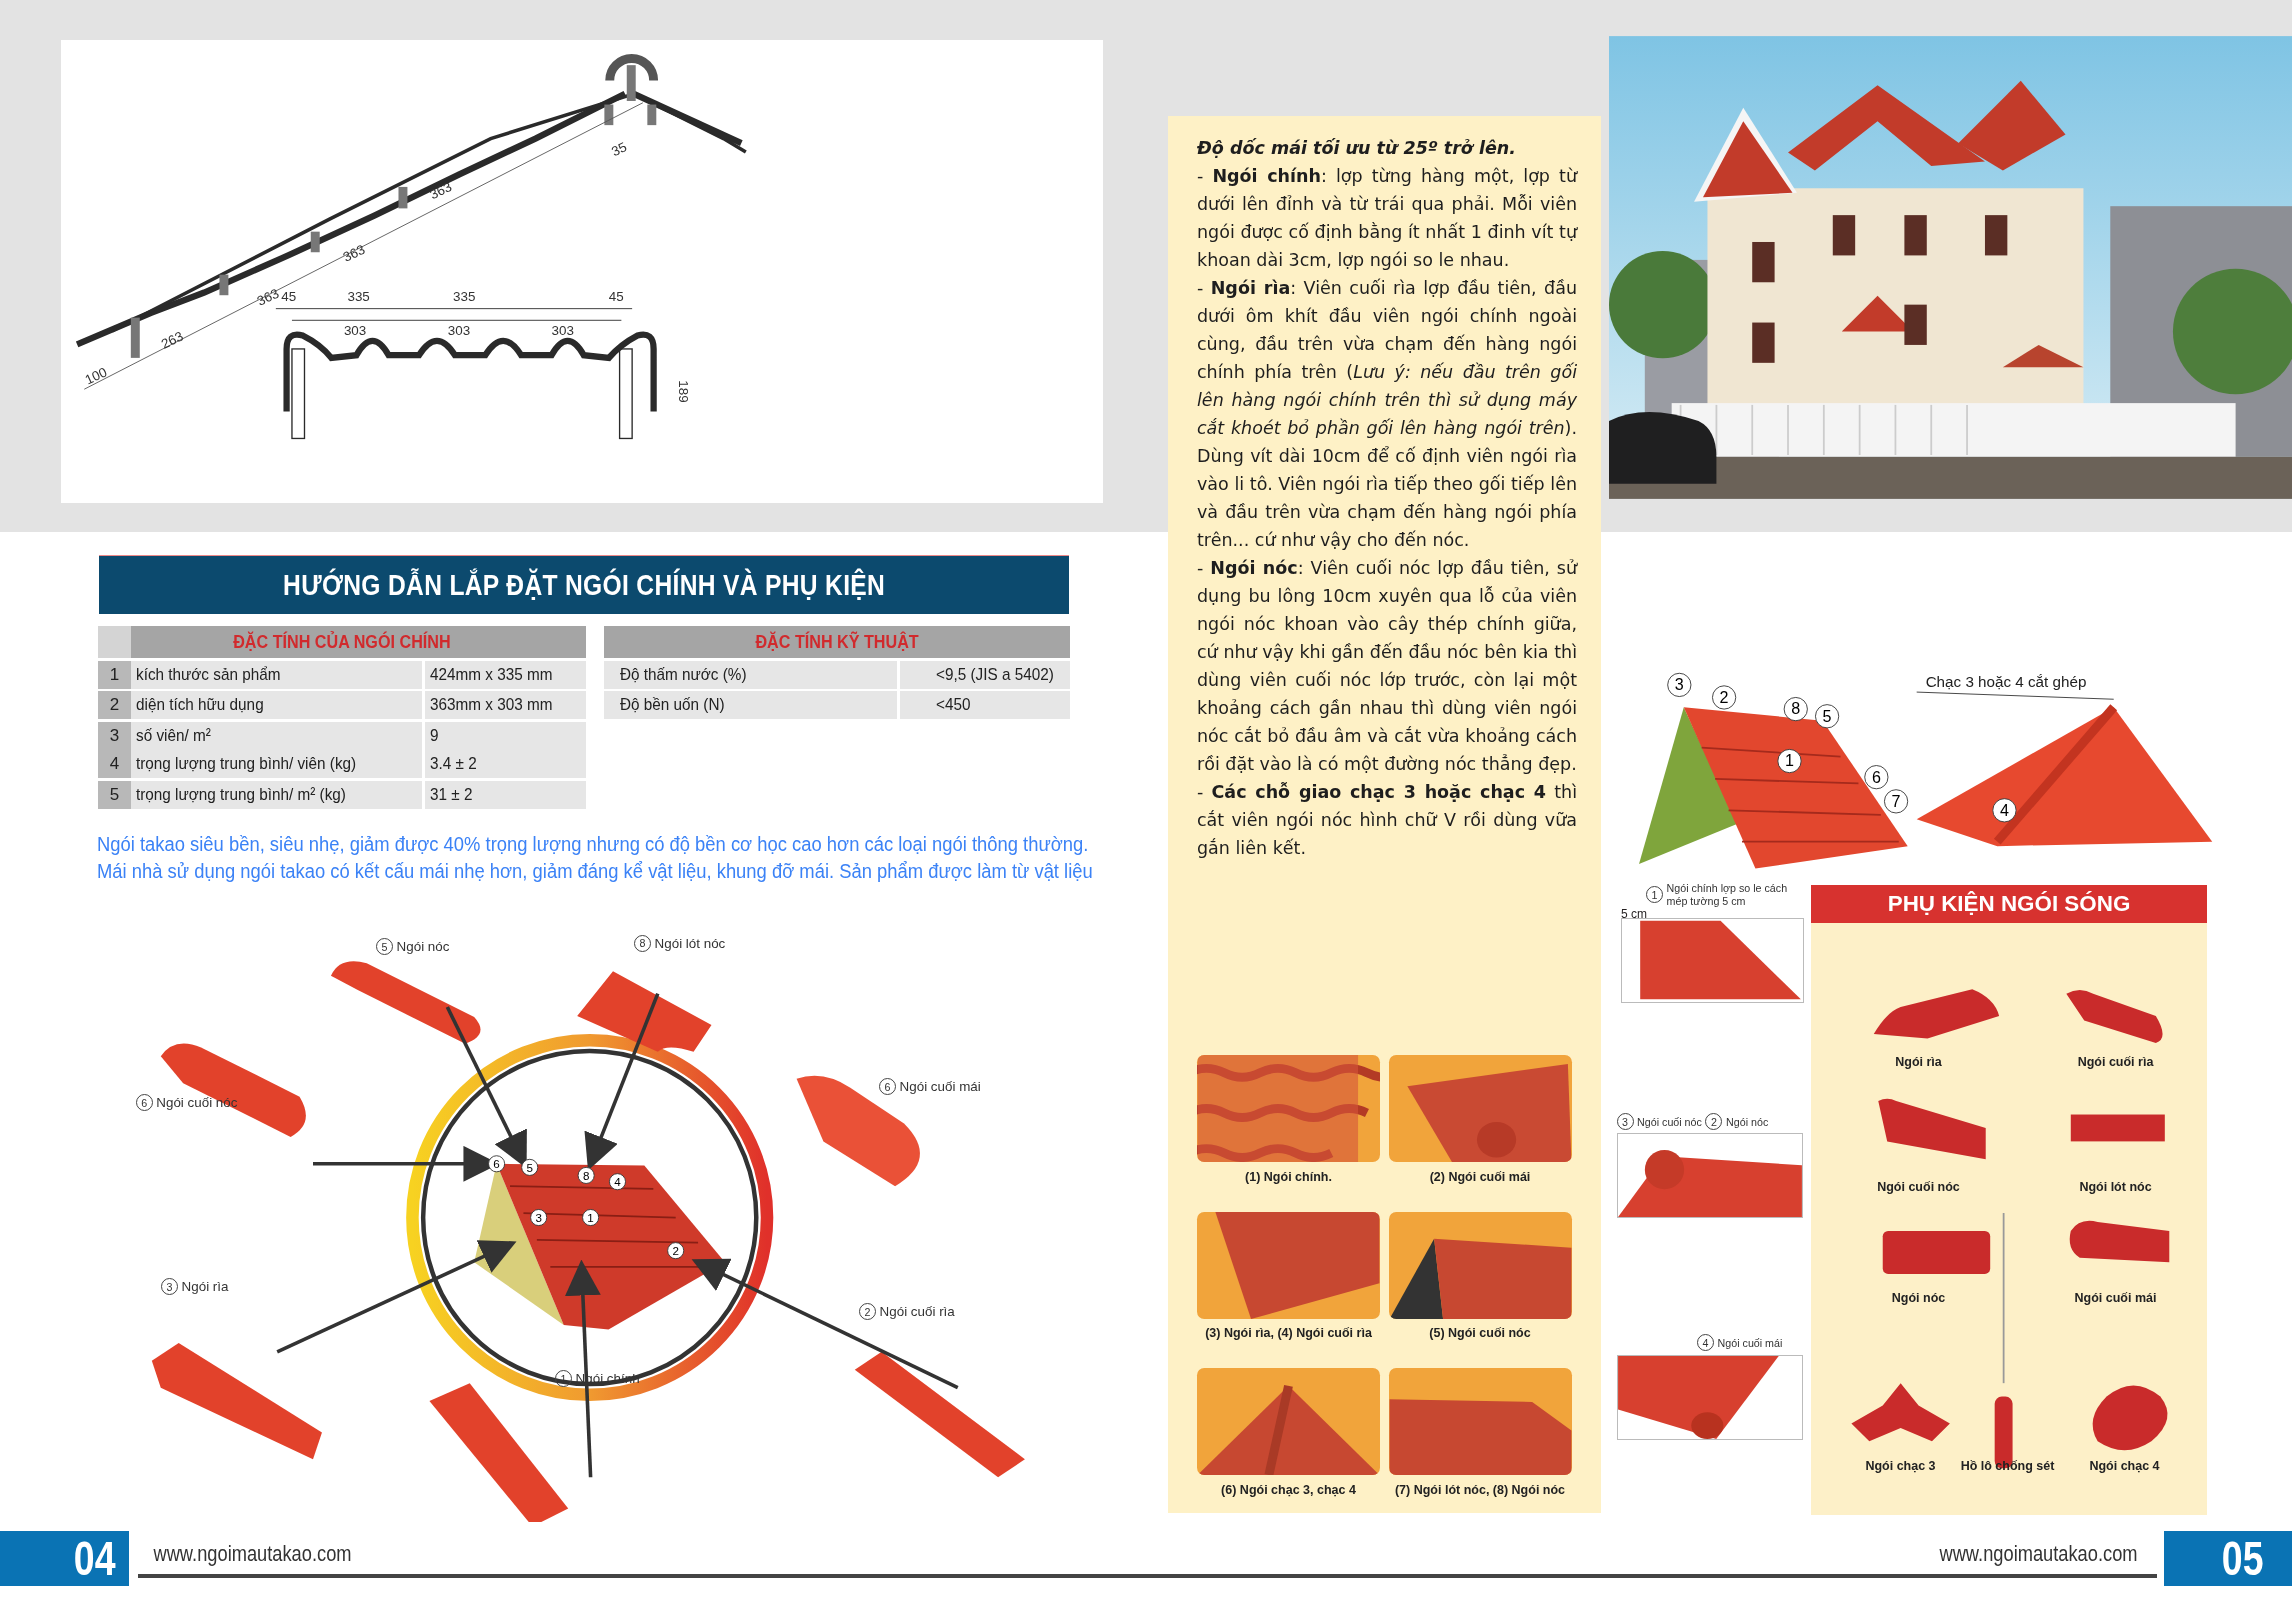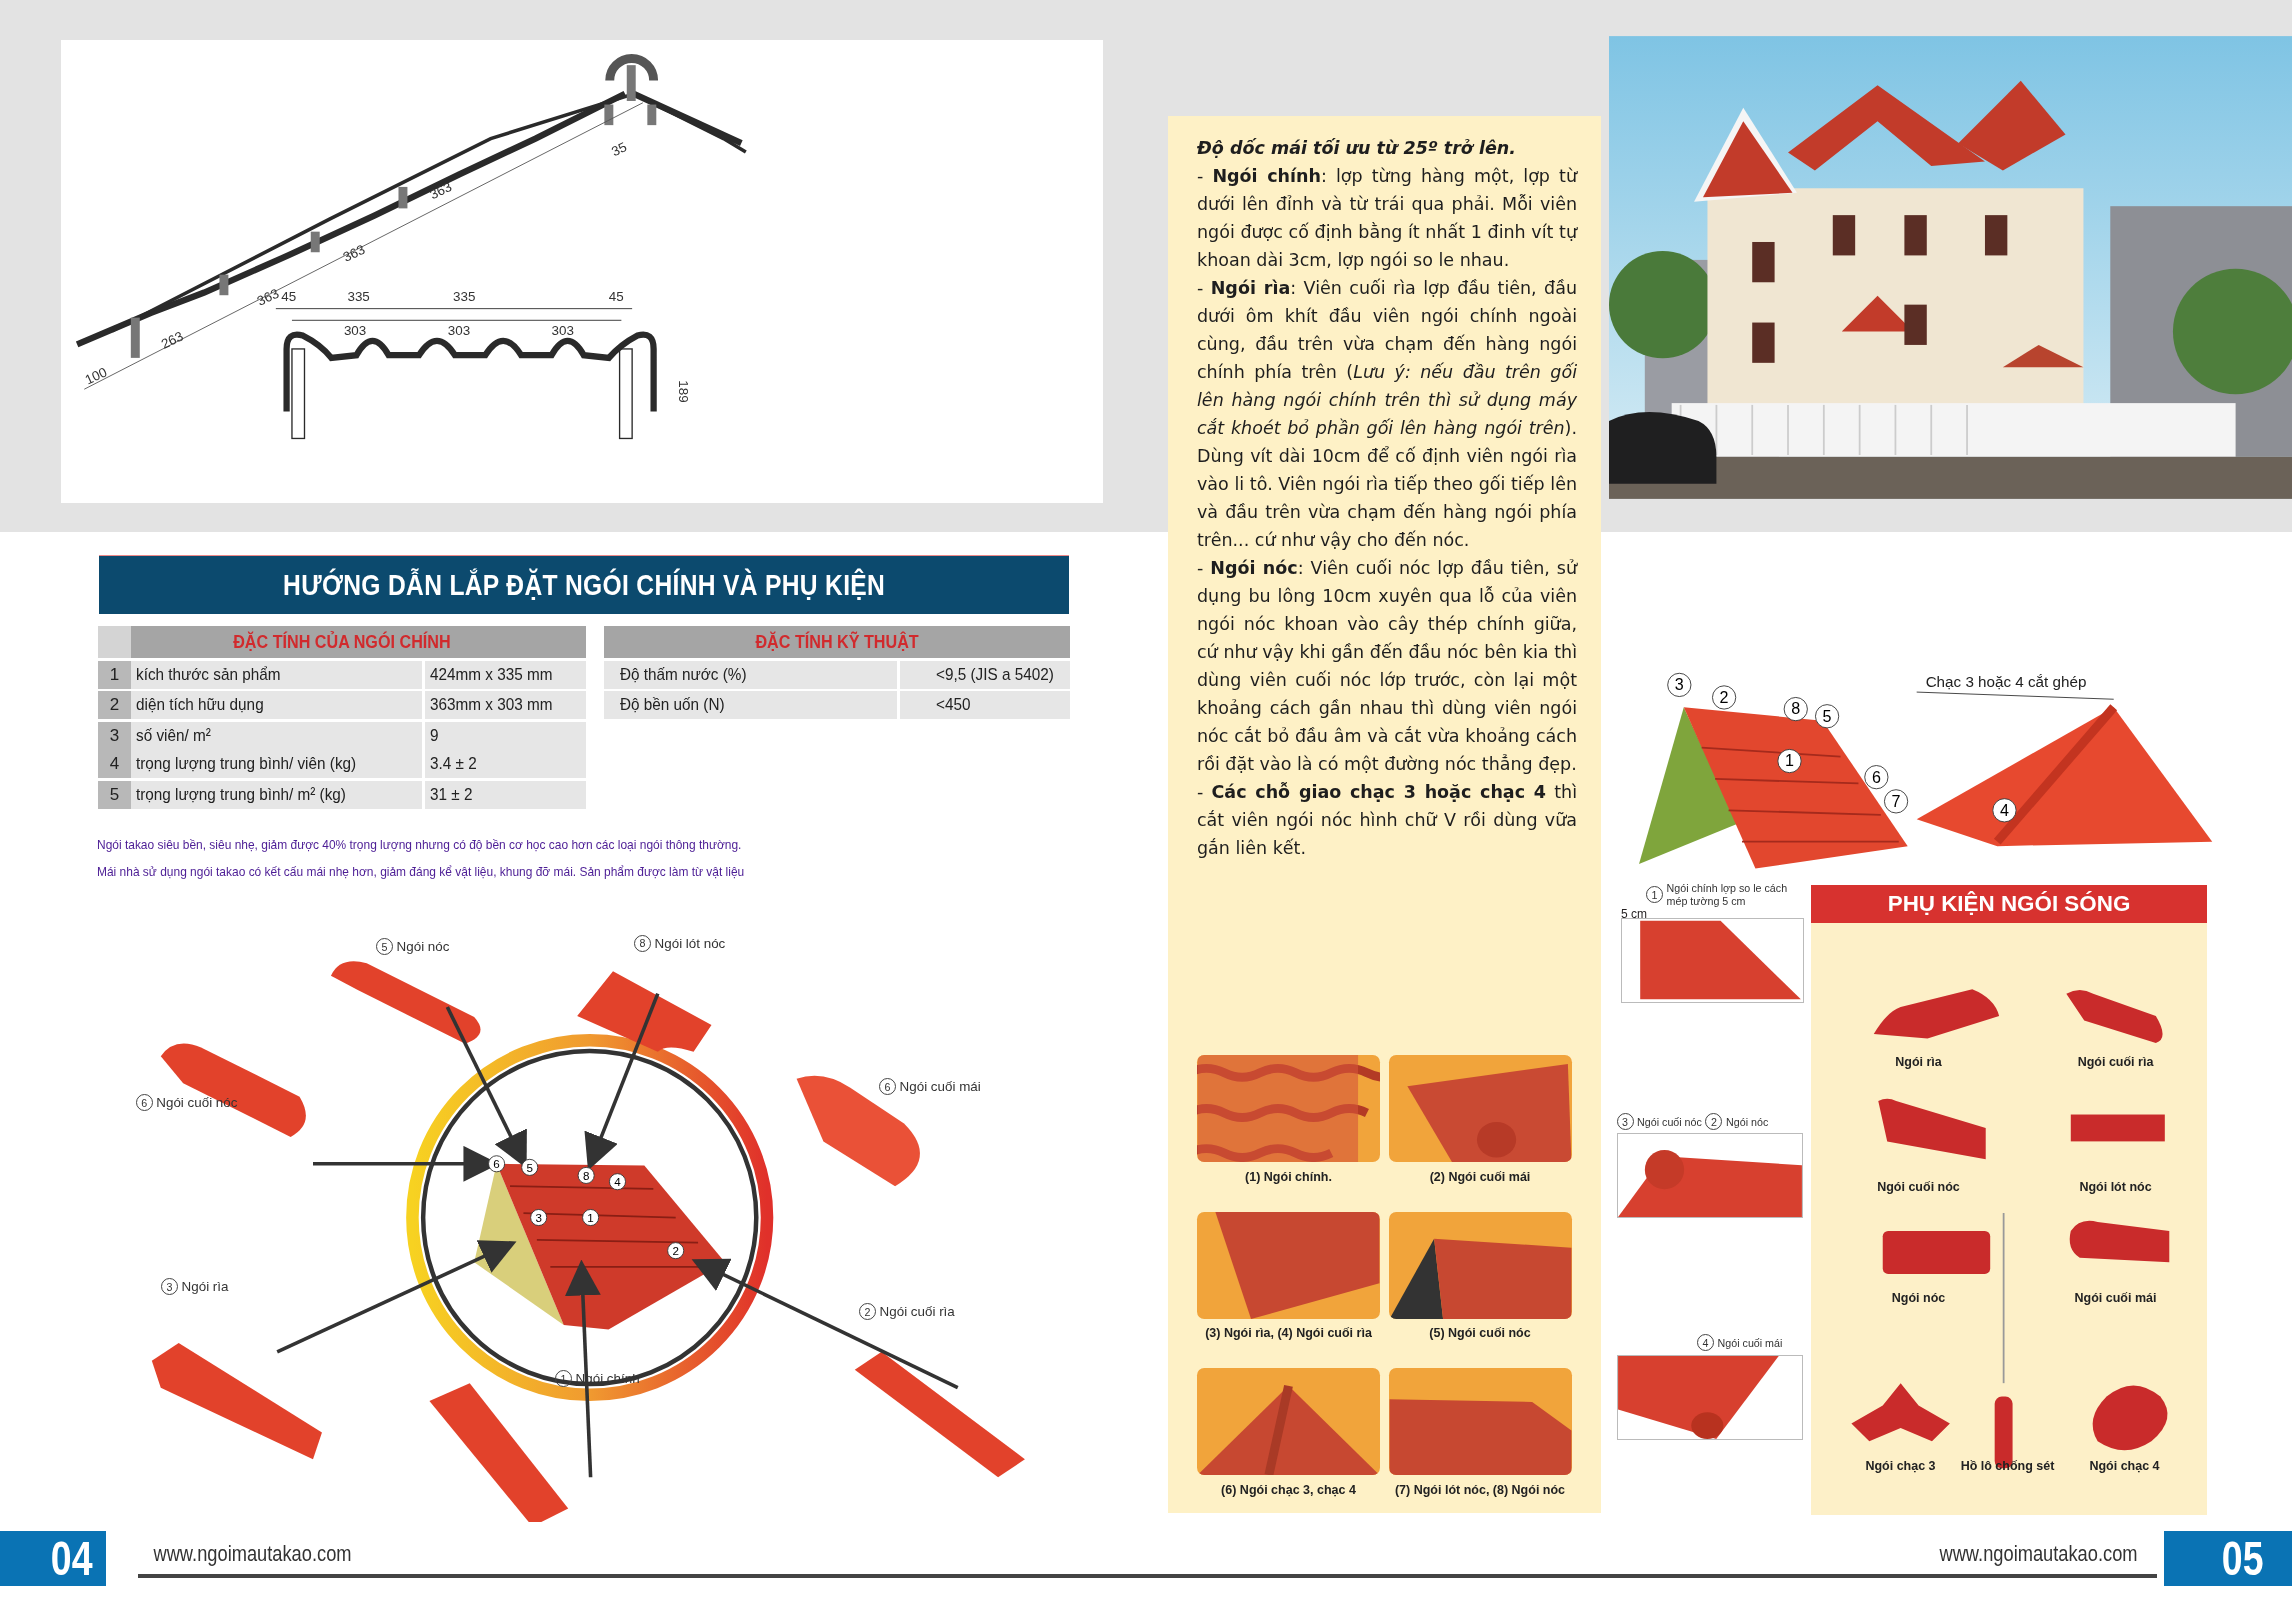--- a/index.html
+++ b/index.html
@@ -27,31 +27,31 @@
   .spec-left .tbl-head::before { content: ""; position: absolute; left: 0; top: 0; width: 33px; height: 100%; background: #d4d4d4; }
   .row { display: flex; height: 28px; margin-top: 2.7px; font-size: 17px; color: #222; }
   .row .num { width: 33px; background: #b8b8b8; display: flex; align-items: center; justify-content: center; }
   .row .lbl { flex: 1; background: #e6e6e6; display: flex; align-items: center; padding-left: 5.4px; }
   .row .val { width: 161px; background: #e6e6e6; margin-left: 2.7px; display: flex; align-items: center; padding-left: 5.4px; }
   .row.tight { margin-top: 0; }
   .row .lbl span, .row .val span { transform: scaleX(0.9); transform-origin: left center; white-space: nowrap; }
   .spec-right .row .lbl { padding-left: 16px; }
   .spec-right .row .val { width: 170px; padding-left: 36px; }
 
-  .intro { left: 97px; top: 831px; width: 1003px; font-size: 13px; line-height: 27px; color: #4c1d95; }
+  .intro { left: 97px; top: 831px; width: 1003px; font-size: 20px; line-height: 27px; color: #3b82f6; }
   .intro p span { display: inline-block; transform: scaleX(0.92); transform-origin: left; white-space: nowrap; }
 
   
   .parts { left: 116px; top: 922px; width: 994px; height: 600px; }
   .part-label { font-size: 13.4px; color: #333; white-space: nowrap; display: flex; align-items: center; gap: 3.6px; }
   .circ-num { display: inline-flex; width: 17px; height: 17px; border: 1.3px solid #444; border-radius: 50%;
     align-items: center; justify-content: center; font-size: 10.7px; }
 
   
-  .pg-num { top: 1531px; height: 55px; width: 106px; background: #0a73b4; color: #fff;
+  .pg-num { top: 1531px; height: 55px; width: 129px; background: #0a73b4; color: #fff;
     font-weight: bold; font-size: 48px; display: flex; align-items: center; }
   .pg-num span { transform: scaleX(0.78); display: inline-block; }
   .pg-left { left: 0; justify-content: flex-end; padding-right: 7.2px; }
   .pg-right { left: 2164px; justify-content: center; padding-left: 5.4px; width: 151px; }
   .site { top: 1542px; font-size: 21.5px; color: #333; }
   .site span { display: inline-block; transform: scaleX(0.85); }
   .site-left { left: 136px; transform-origin: left; }
   .site-right { left: 1922px; }
   .rule { top: 1574px; height: 3.6px; background: #444; }
   .rule-left { left: 138px; width: 1030px; }

